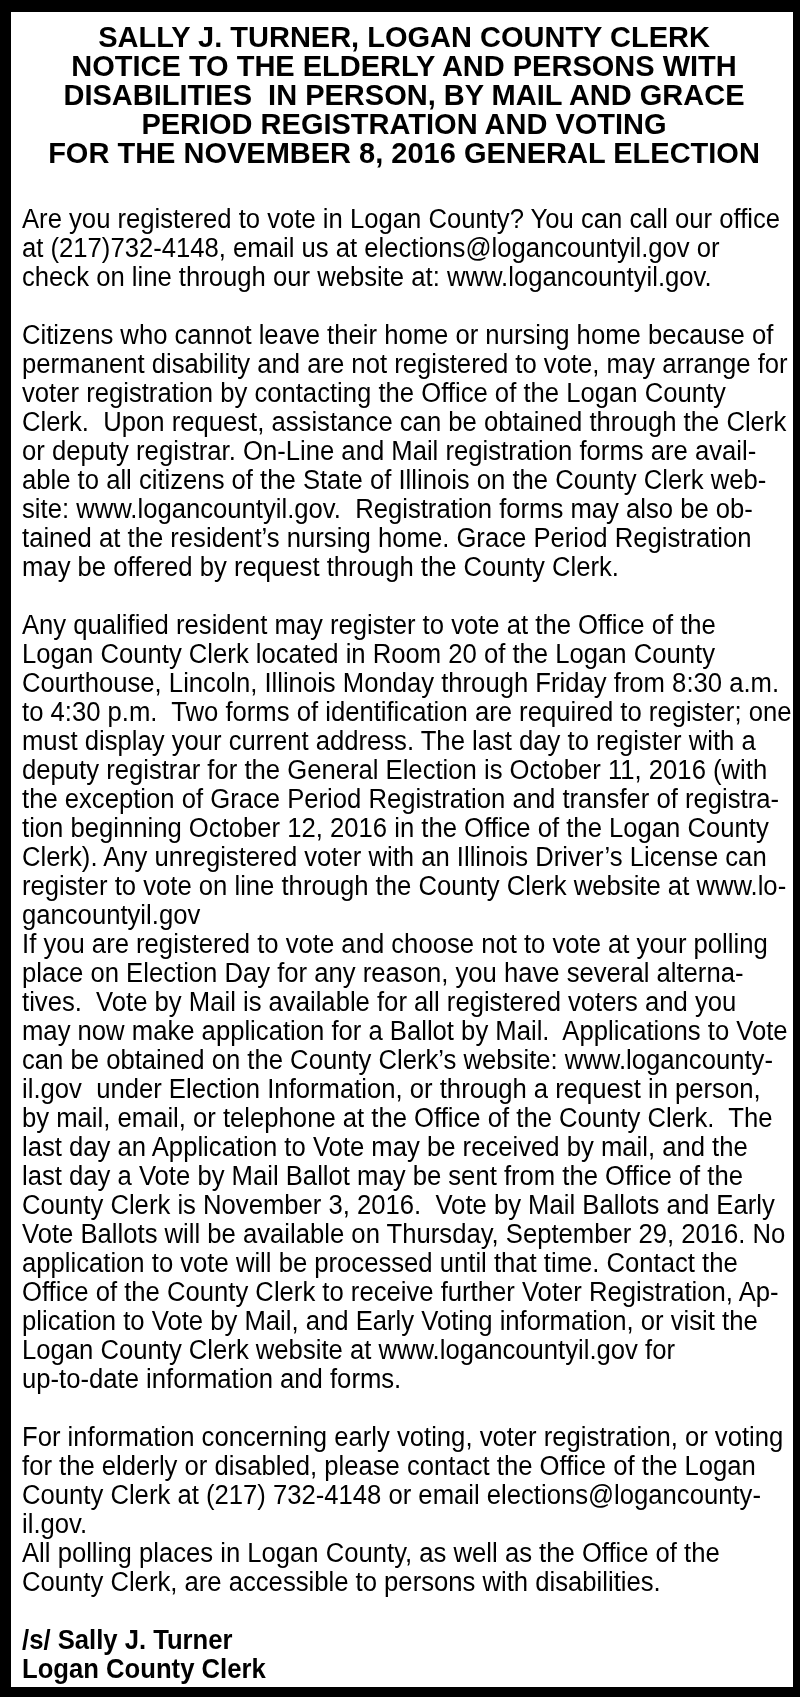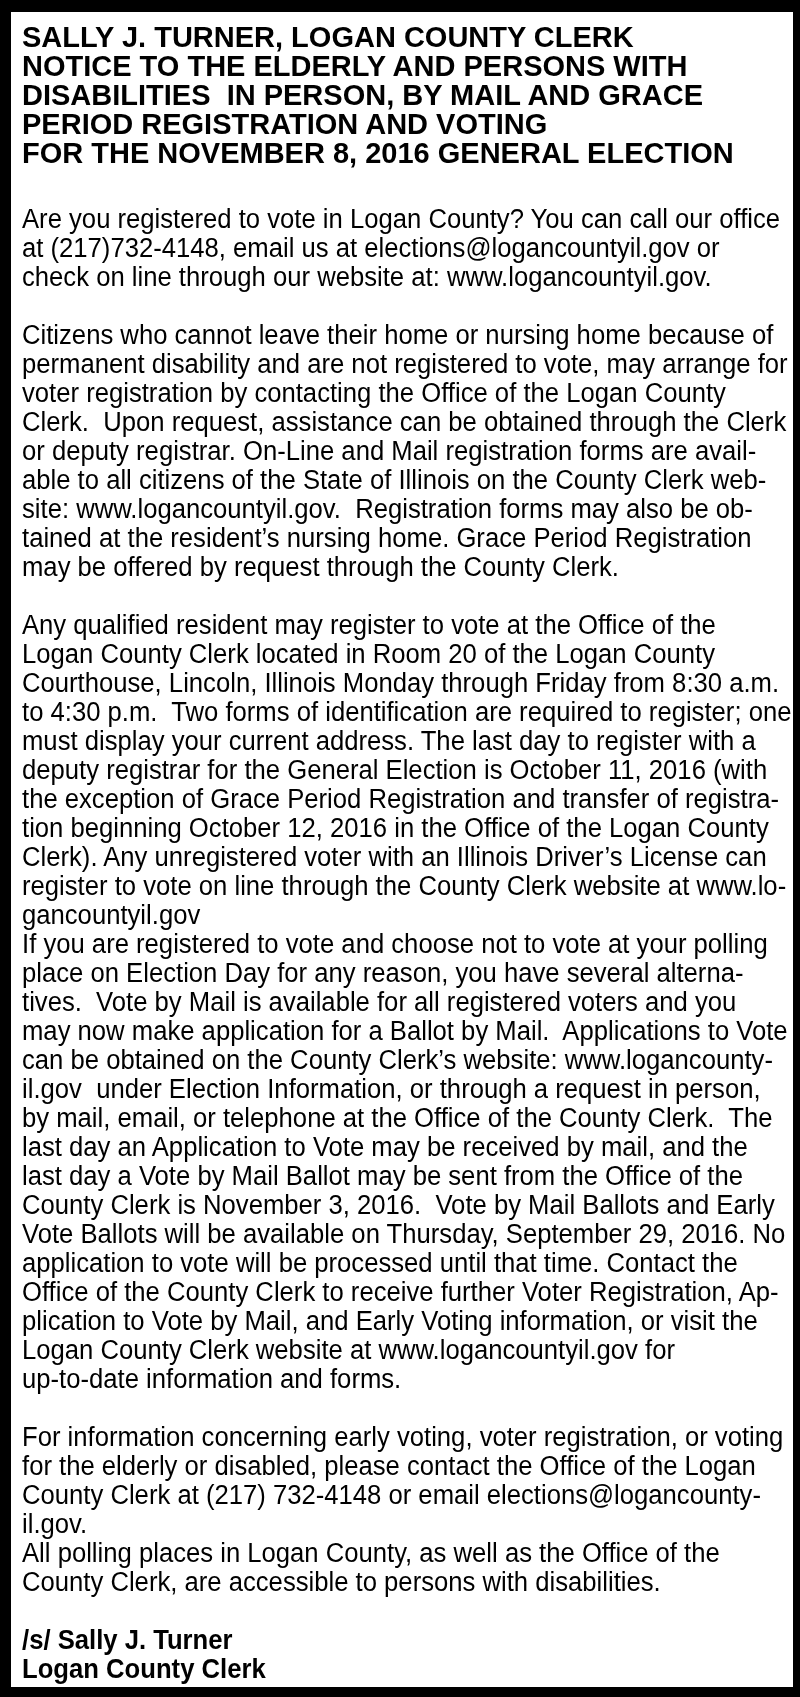--- a/index.html
+++ b/index.html
@@ -21,20 +21,21 @@
     color: #000000;
   }
   .content {
     padding: 11px 0 0 11px;
   }
   .title {
     width: 764px;
     font-size: 29px;
     line-height: 29px;
     font-weight: bold;
+    text-align: center;
     white-space: pre;
     letter-spacing: 0;
   }
   .body-text {
     margin-top: 37px;
     width: 820px;
     font-size: 27px;
     line-height: 29px;
     transform: scaleX(0.95);
     transform-origin: 0 0;

